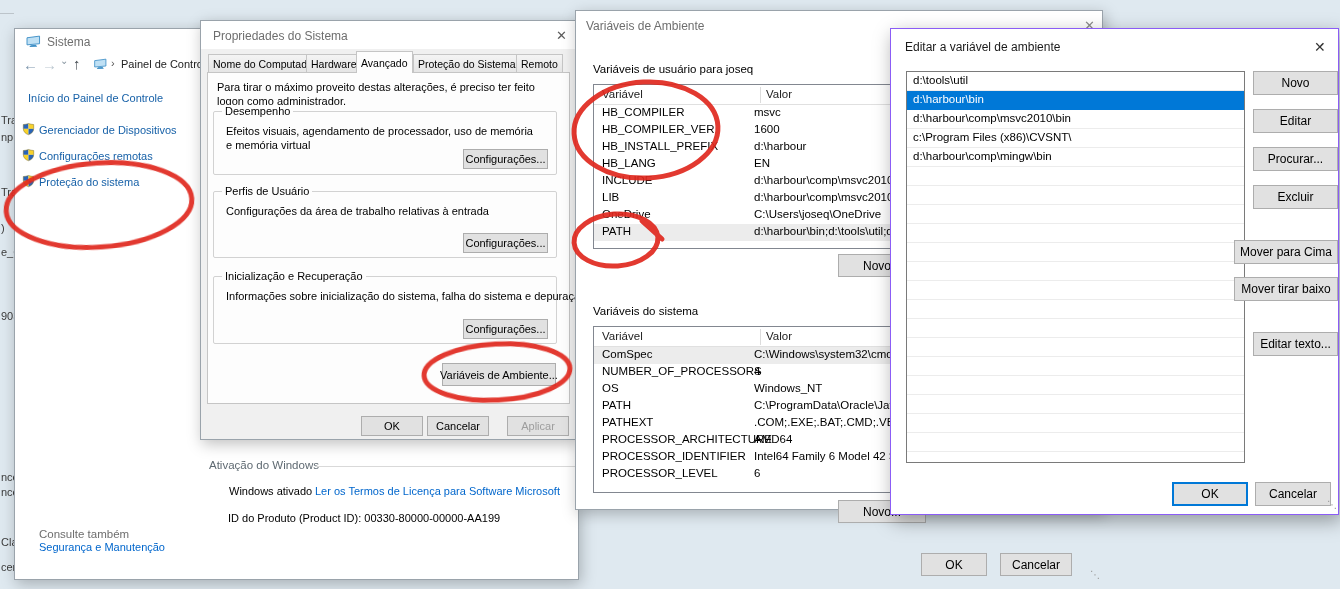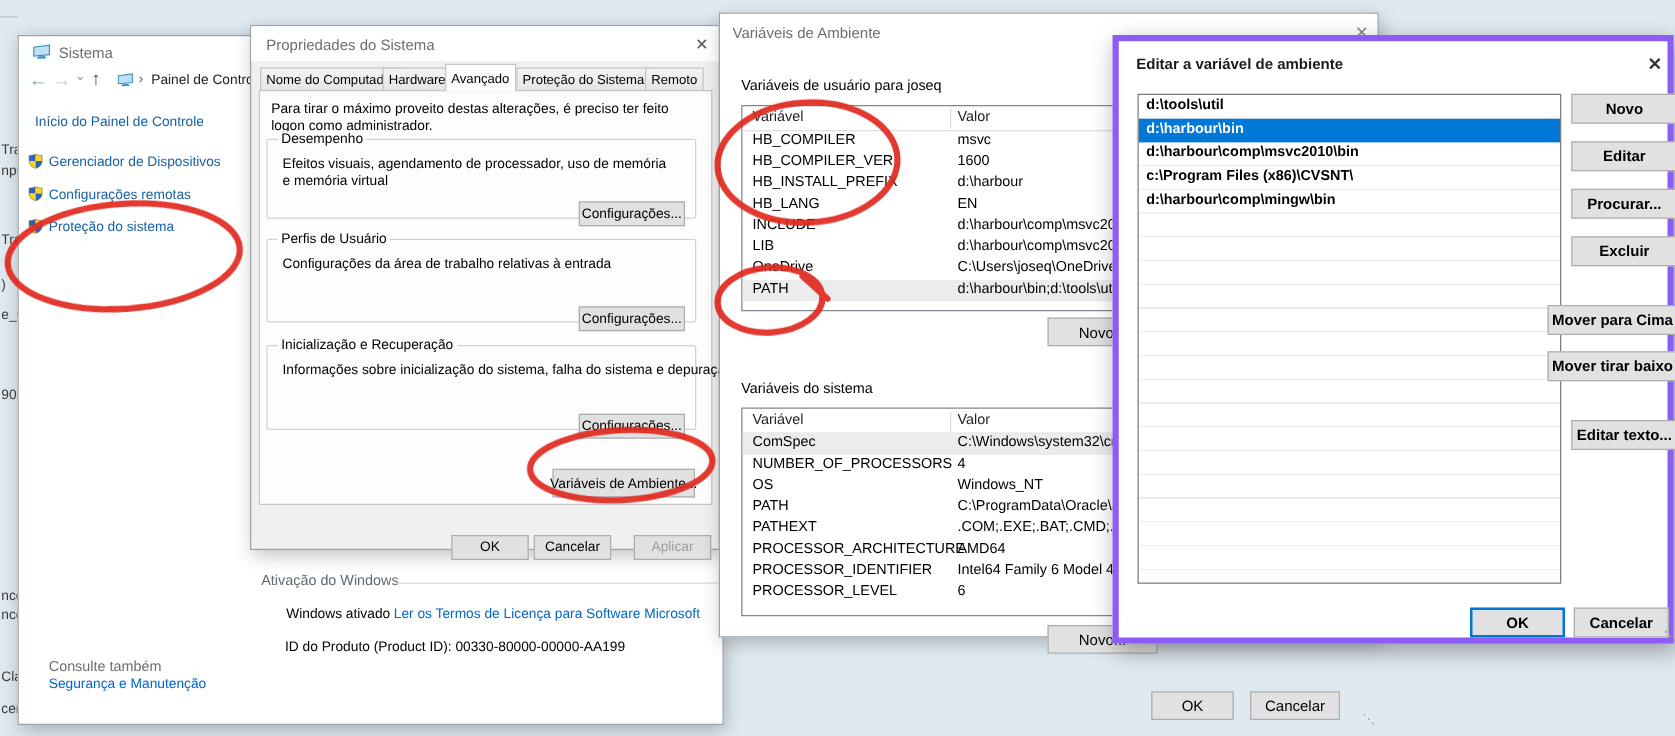--- a/index.html
+++ b/index.html
@@ -7,21 +7,21 @@
   body { font-family:"Liberation Sans", sans-serif; background:#dfe9f0; position:relative; color:#000; }
   .abs { position:absolute; }
 
   
   .win { position:absolute; background:#fff; border:1px solid #9aa3ab; box-shadow:2px 4px 14px rgba(0,0,0,.25); }
   .dlg-title { position:absolute; font-size:12px; color:#6e6e6e; white-space:nowrap; }
   .close-x { position:absolute; font-size:13px; color:#5a5a5a; cursor:default; }
 
   .btn { position:absolute; background:#e1e1e1; border:1px solid #adadad; font-size:12px;
          display:flex; align-items:center; justify-content:center; white-space:nowrap; color:#000; }
-  .btn.classic { font-size:11px;margin-top:12px; }
+  .btn.classic { font-size:11px; }
   .btn.disabled { color:#9d9d9d; }
   .btn.focused { border:2px solid #0078d7; }
 
   
   .frag { position:absolute; left:1px; width:14px; overflow:hidden; font-size:11px; color:#3c3c3c; white-space:nowrap; }
   .bg-line { position:absolute; height:1px; background:#bcc4ca; }
 
   
   #sys-win { left:14px; top:28px; width:565px; height:552px; }
   .nav-glyph { position:absolute; font-size:15px; }
@@ -43,25 +43,25 @@
   
   #env-dlg { left:575px; top:10px; width:528px; height:500px; }
   .tbl { position:absolute; left:17px; width:494px; border:1px solid #828790; background:#fff; overflow:hidden; }
   .tbl-head { position:relative; height:20px; border-bottom:1px solid #e0e0e0; }
   .tbl-head .c1 { position:absolute; left:8px; top:3px; font-size:11.5px; color:#222; }
   .tbl-head .c2 { position:absolute; left:172px; top:3px; font-size:11.5px; color:#222; }
   .col-sep { position:absolute; left:166px; top:2px; width:1px; height:16px; background:#dcdcdc; }
   .trow { position:relative; height:17px; font-size:11.5px; white-space:nowrap; }
   .trow.hl { background:#ececec; }
   .trow .n { position:absolute; left:8px; top:1px; }
-  .trow .v { position:absolute; left:172px; top:1px; }
+  .trow .v { position:absolute; left:160px; top:1px; }
   .grip { position:absolute; font-size:10px; color:#9a9a9a; cursor:nwse-resize; }
 
   
-  #edit-dlg { left:890px; top:28px; width:449px; height:487px; border:5px solid #8b5cf6; box-shadow:3px 6px 18px rgba(0,0,0,.35);font-weight:bold; }
+  #edit-dlg { left:890px; top:28px; width:449px; height:487px; border:1px solid #8b5cf6; box-shadow:3px 6px 18px rgba(0,0,0,.35); }
   #edit-list { position:absolute; left:15px; top:42px; width:339px; height:392px; border:1px solid #7a7a7a; background:
       repeating-linear-gradient(to bottom, #fff 0 18px, #ececec 18px 19px); overflow:hidden; }
   .litem { position:relative; height:19px; font-size:11.5px; padding:2px 0 0 6px; white-space:nowrap; background:#fff; border-bottom:1px solid #ececec; }
   .litem.sel { background:#0078d7; color:#fff; border-bottom:1px solid #0078d7; }
 
   
   #annot { position:absolute; left:0; top:0; width:1340px; height:589px; z-index:50; pointer-events:none; }
 </style>
 </head>
 <body>

